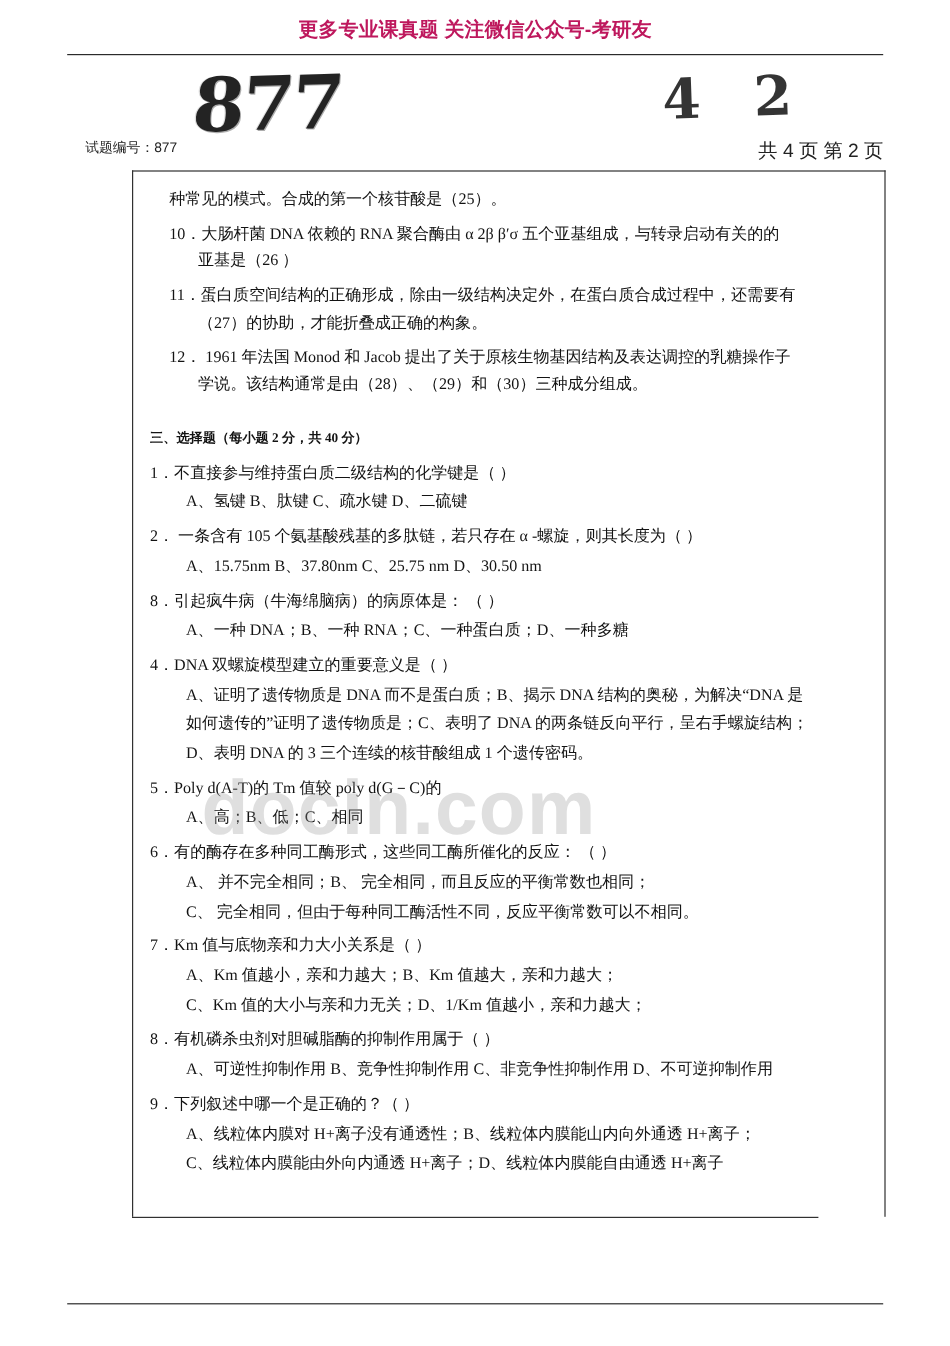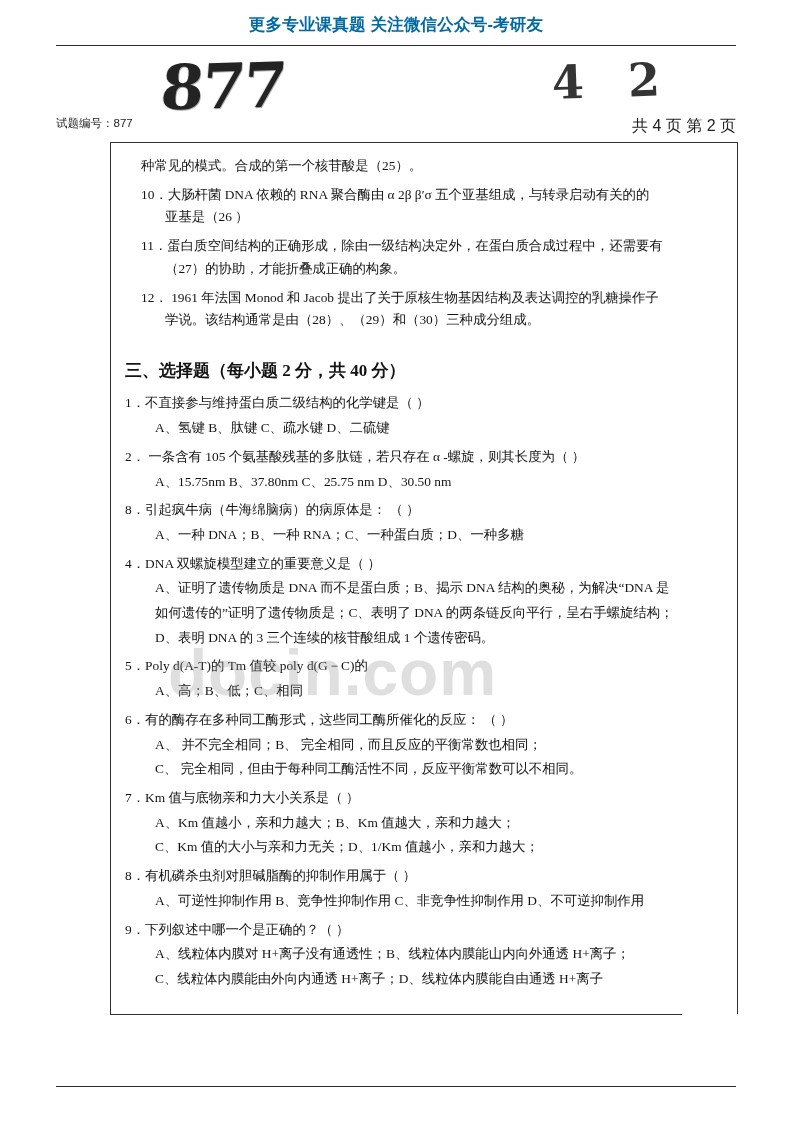--- a/index.html
+++ b/index.html
@@ -19,21 +19,21 @@
     position: absolute;
     inset: 0;
   }
   
   .banner {
     position: absolute;
     top: 14px;
     left: 0;
     right: 0;
     text-align: center;
-    color: #0369a1;
+    color: #be185d;
     font-weight: bold;
     font-size: 16.5px;
     letter-spacing: 0.2px;
     font-family: "Liberation Sans", sans-serif;
   }
   
   .banner-rule {
     position: absolute;
     top: 45px;
     left: 56px;
@@ -68,21 +68,21 @@
     font-family: "DejaVu Serif", serif;
     font-weight: bold;
     font-size: 46px;
     color: #111;
     letter-spacing: 14px;
     transform: rotate(-2deg);
     opacity: 0.85;
   }
   .label-left {
     position: absolute;
-    left: 0;
+    left: 15px;
     top: 58px;
     font-size: 11.5px;
     color: #222;
     font-family: "Liberation Sans", sans-serif;
     white-space: nowrap;
   }
   .label-right {
     position: absolute;
     right: 0;
     top: 58px;
@@ -124,21 +124,21 @@
     line-height: 1.62;
     color: #131313;
     margin: 0 0 1px 0;
     white-space: nowrap;
   }
   .indent1 { padding-left: 16px; }
   .indent2 { padding-left: 40px; }
   .gap-sm { margin-top: 7px; }
   .sec-title {
     font-weight: bold;
-    font-size: 17px;
+    font-size: 11px;
     margin-top: 26px;
     margin-bottom: 8px;
   }
   .q {
     margin-top: 7px;
   }
   .opts {
     padding-left: 30px;
     margin-top: 3px;
   }

